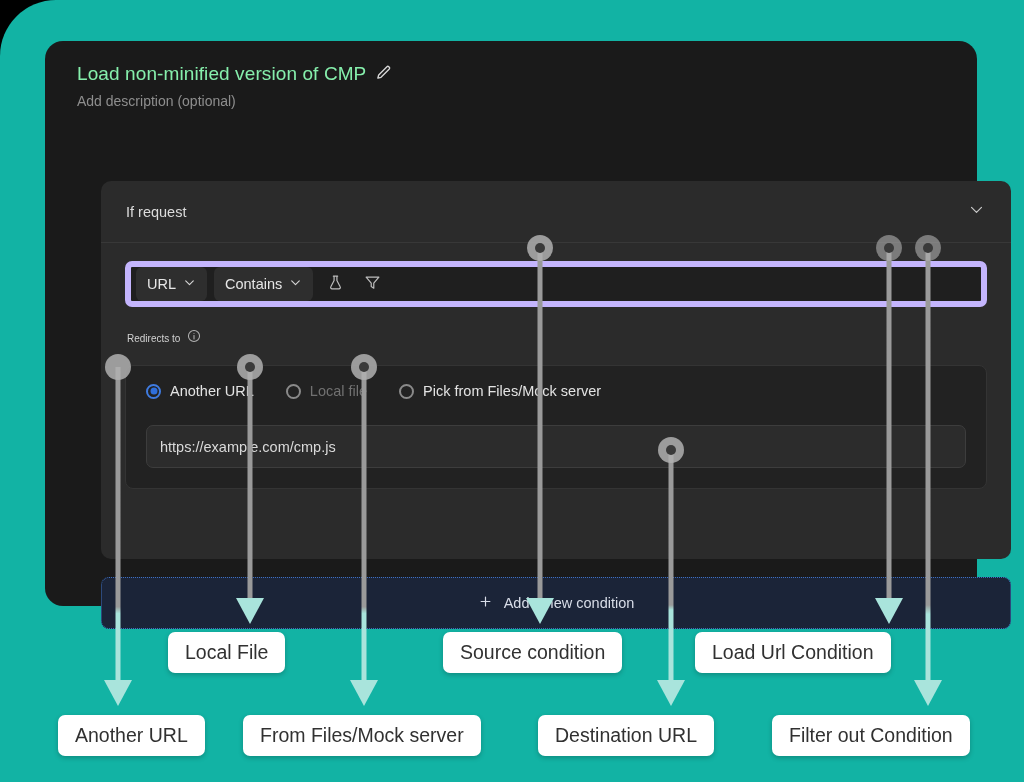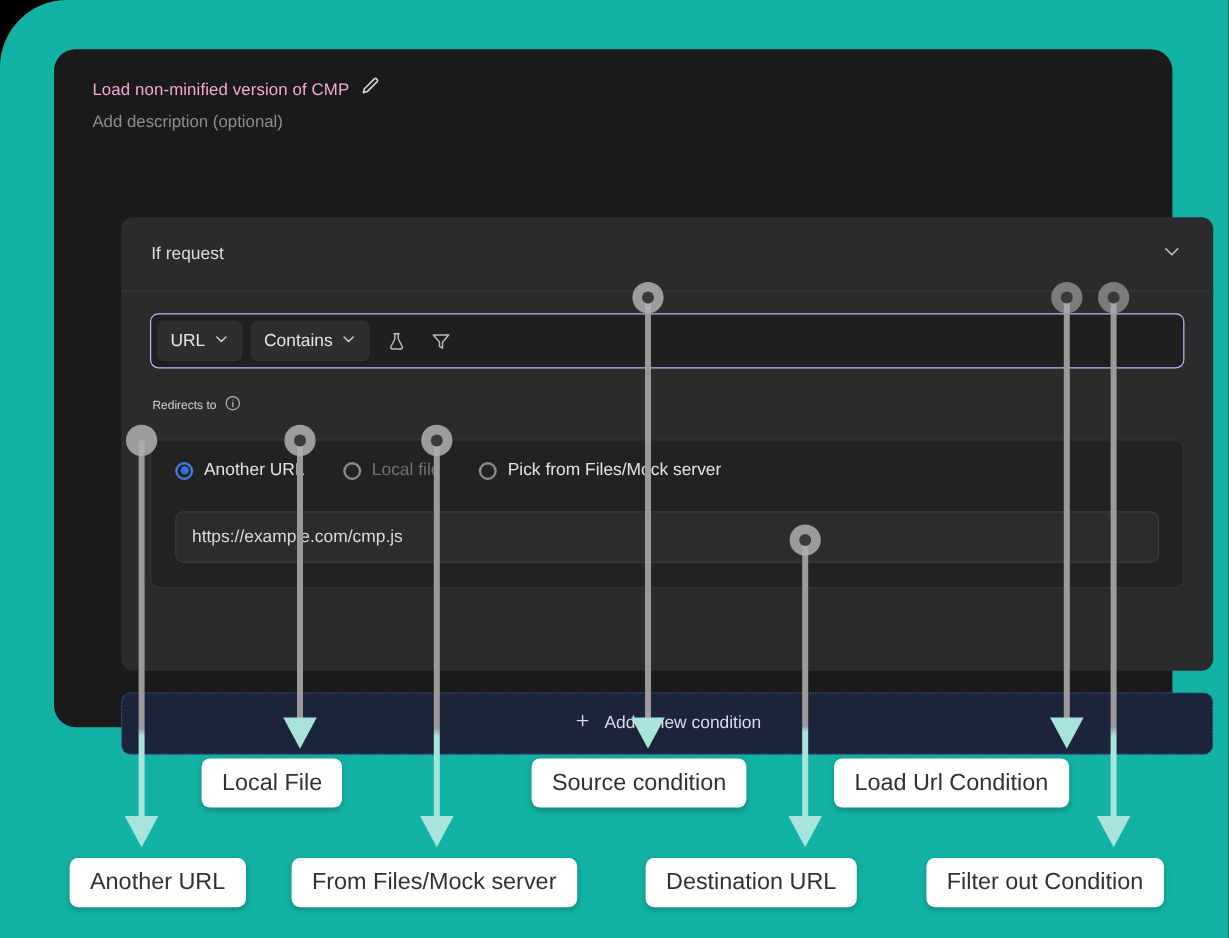--- a/index.html
+++ b/index.html
@@ -32,22 +32,22 @@
     padding: 22px 22px 0 22px;
   }
 
   #card-title-row {
     display: flex;
     align-items: center;
     gap: 9px;
     padding-left: 10px;
   }
   #card-title {
-    font-size: 14px;
-    color: #f9a8d4;
+    font-size: 19px;
+    color: #86efac;
     letter-spacing: 0.1px;
     white-space: nowrap;
   }
   .pencil-ico { display: block; }
   #card-desc {
     padding-left: 10px;
     margin-top: 8px;
     font-size: 14px;
     color: #8e8e8e;
   }
@@ -75,24 +75,23 @@
   .chev { display: block; }
 
   
   #condition-body {
     padding: 18px 24px 0 24px;
   }
 
   #condition-row {
     height: 46px;
     background: #1f1f1f;
-    border: 1px solid #c4b5fd;
+    border: 6px solid #c4b5fd;
     border-radius: 7px;
     display: flex;
-    align-items: center;
     padding: 0 4px 0 5px;
     gap: 7px;
   }
   .pill-select {
     height: 34px;
     background: #2e2e2e;
     border-radius: 6px;
     display: flex;
     align-items: center;
     gap: 7px;

